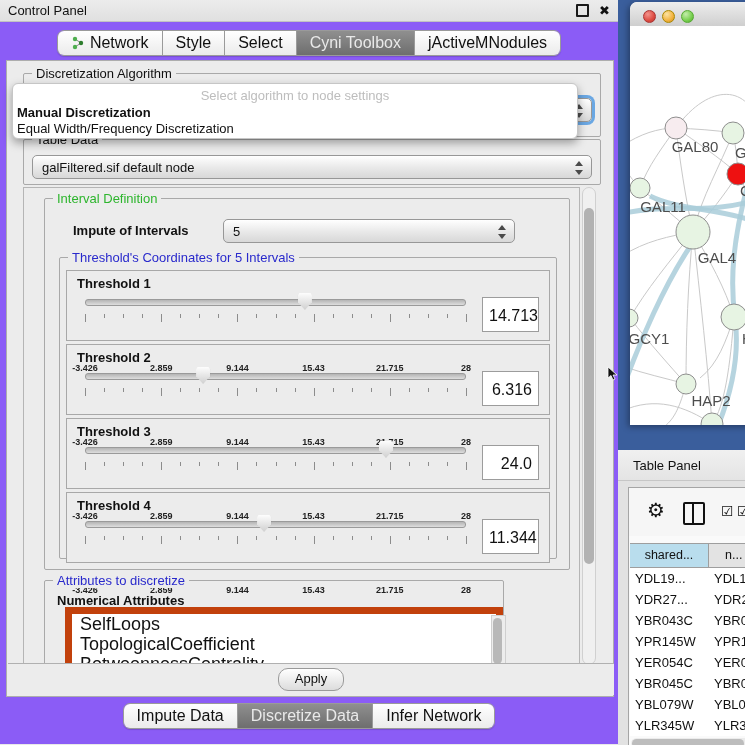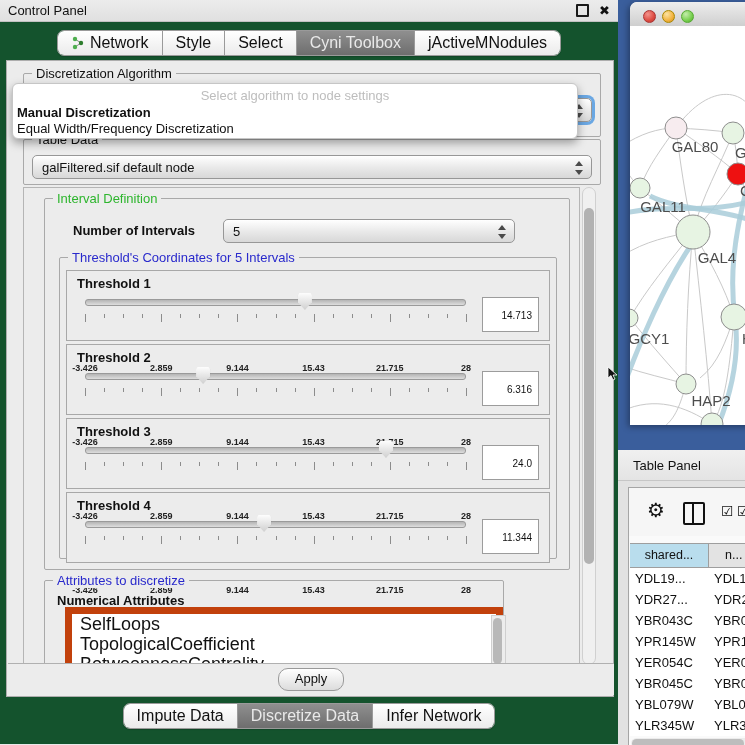--- a/index.html
+++ b/index.html
@@ -1,21 +1,21 @@
 <!DOCTYPE html>
 <html><head>
 <meta charset="utf-8">
 <style>
   html,body{margin:0;padding:0;}
   body{width:745px;height:745px;overflow:hidden;position:relative;background:#e9e9e9;
        font-family:"Liberation Sans","DejaVu Sans",sans-serif;color:#111;}
   .abs{position:absolute;box-sizing:border-box;}
 
   
-  .cp{left:0;top:0;width:618px;height:744px;background:#14532d;}
+  .cp{left:0;top:0;width:618px;height:744px;background:#8b5cf6;}
   .cp-titlebar{left:0;top:0;width:100%;height:22px;background:linear-gradient(#ececec,#e0e0e0);
       border-bottom:1px solid #c2c2c2;display:flex;align-items:center;padding:0 8px;font-size:13px;}
   .cp-titlebar .title{flex:1;}
   .float-ico{width:9px;height:9px;border:2px solid #1a1a1a;border-radius:1px;margin-right:10px;cursor:default;}
   .close-ico{font-size:13px;font-weight:bold;color:#111;line-height:10px;cursor:default;}
 
   .tabrow{left:0;top:30px;width:618px;height:26px;display:flex;justify-content:center;}
   .tabgroup{display:flex;border:1px solid #9a9a9a;border-radius:7px;overflow:hidden;height:24px;
       box-shadow:0 1px 1px rgba(0,0,0,.15);}
   .tab{display:flex;align-items:center;gap:5px;padding:0 13px;font-size:16px;background:linear-gradient(#ffffff,#ebebeb);
@@ -59,21 +59,21 @@
   .track{position:absolute;left:0;right:0;top:7px;height:5px;border-radius:3px;
       background:linear-gradient(#b4b4b4,#dedede);border:1px solid #9a9a9a;}
   .thumb{position:absolute;top:1px;width:14px;height:17px;
       clip-path:polygon(10% 0,90% 0,100% 14%,100% 55%,50% 100%,0 55%,0 14%);
       background:linear-gradient(#fdfdfd,#cfcfcf);filter:drop-shadow(0 1px 1px rgba(0,0,0,.4));}
   .ticks{position:absolute;left:0;right:0;top:22px;height:8px;}
   .tick{position:absolute;top:0;width:1px;height:4px;background:#8c8c8c;}
   .tick.major{height:8px;}
   .scale-labels{position:absolute;left:0;right:0;top:31px;height:11px;font-size:9px;font-weight:bold;color:#222;}
   .scale-labels span{position:absolute;transform:translateX(-50%);white-space:nowrap;margin-top:40px;}
-  .value-box{width:57px;height:35px;background:#fff;border:1px solid #9c9c9c;font-size:10px;
+  .value-box{width:57px;height:35px;background:#fff;border:1px solid #9c9c9c;font-size:16px;
       text-align:right;padding:0 6px;line-height:35px;box-sizing:border-box;}
 
   .attr-subtitle{position:absolute;left:12px;top:12px;font-weight:bold;font-size:13px;}
   .attr-list{position:absolute;left:20px;top:26px;width:424px;height:52px;background:#fff;border:7px solid #c2410c;
       overflow:hidden;font-size:18px;}
   .attr-list .item{line-height:20px;padding-left:8px;white-space:nowrap;}
   .attr-scroll{position:absolute;left:446px;top:34px;width:13px;height:52px;background:#ededed;border:1px solid #cfcfcf;}
   .attr-scroll .vthumb{position:absolute;left:1px;top:2px;width:9px;height:46px;background:#b8b8b8;border-radius:5px;}
 
   .apply-row{left:1px;bottom:1px;width:606px;height:32px;border-top:1px solid #b0b0b0;background:#ececec;
@@ -176,21 +176,21 @@
             <i class="dn"></i>
           </span>
       </div>
     </div>
 
     <div class="abs viewport" style="left:16px;top:126px;">
 
       <div class="group" style="left:20px;top:10px;width:526px;height:372px;">
         <span class="gtitle green">Interval Definition</span>
 
-        <span class="abs" style="left:28px;top:24px;font-weight:bold;font-size:13px;">Number of Intervals</span>
+        <span class="abs" style="left:28px;top:24px;font-weight:bold;font-size:13px;">Impute of Intervals</span>
         <div class="combo" style="left:178px;top:20px;width:292px;">
           <span>5</span>
           <span class="stepper">
               <i class="up"></i>
               <i class="dn"></i>
             </span>
         </div>
 
         <div class="group" style="left:14px;top:58px;width:498px;height:302px;">
           <span class="gtitle blue">Threshold's Coordinates for 5 Intervals</span>

